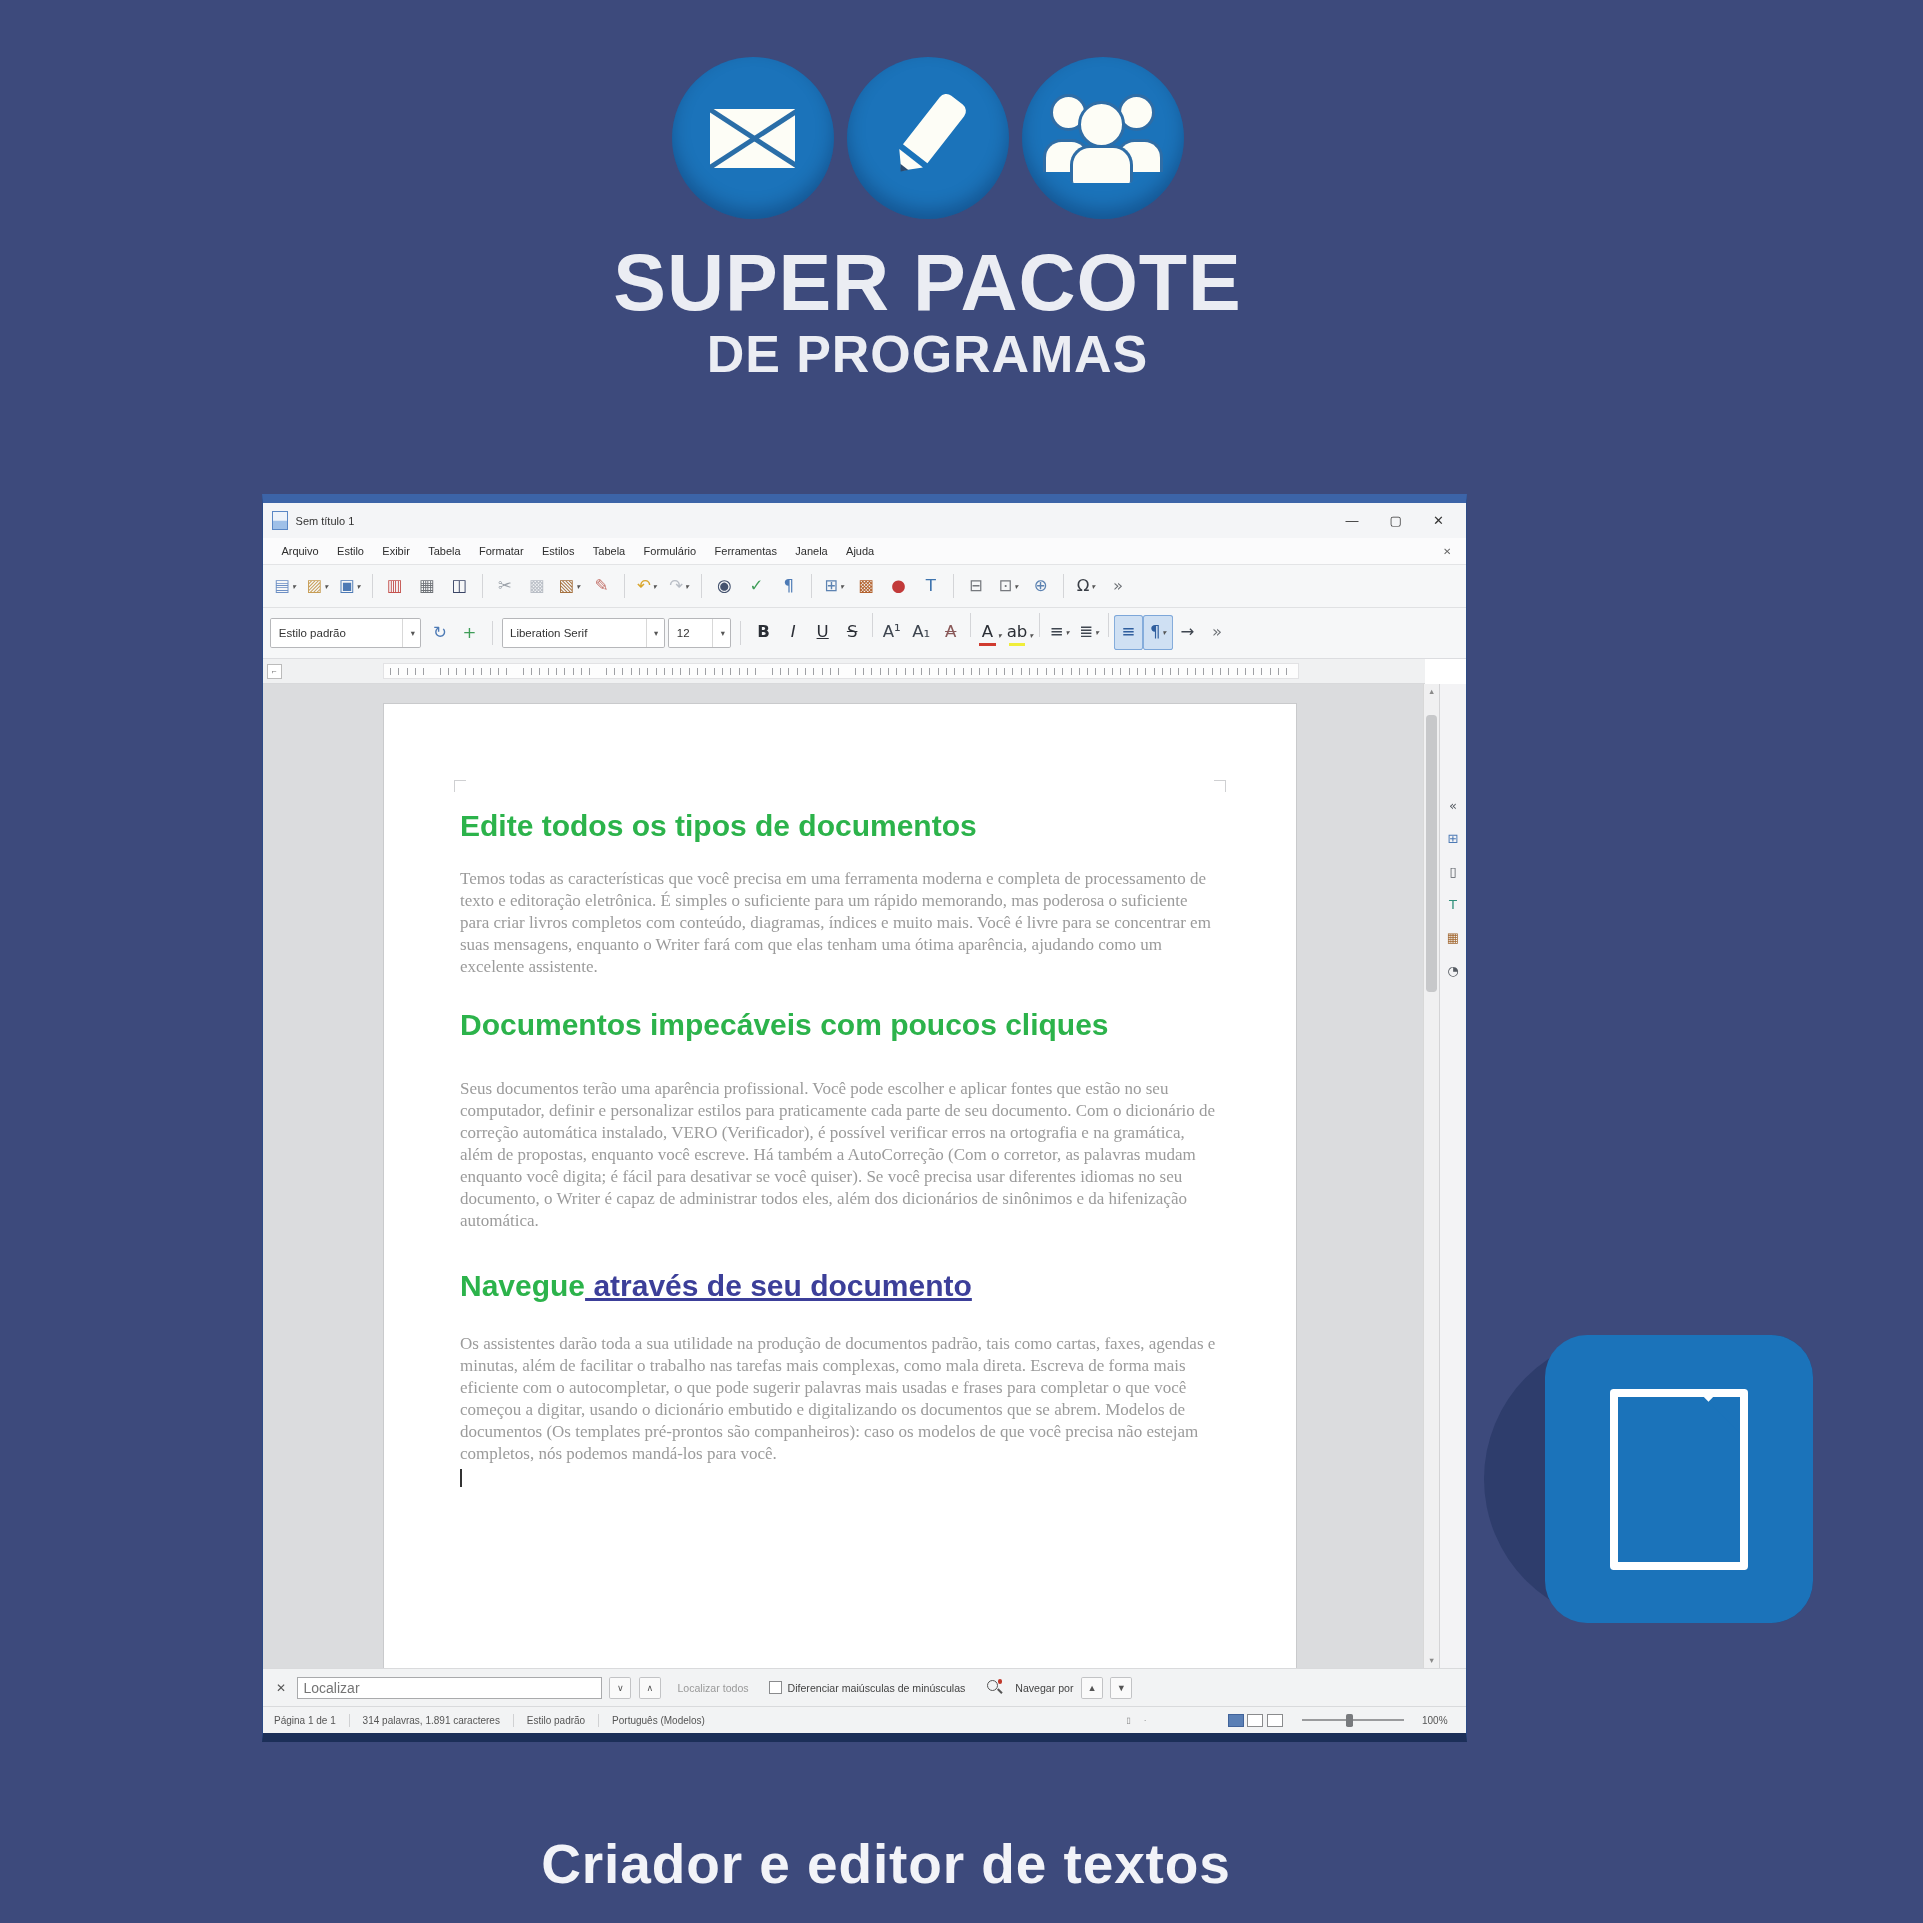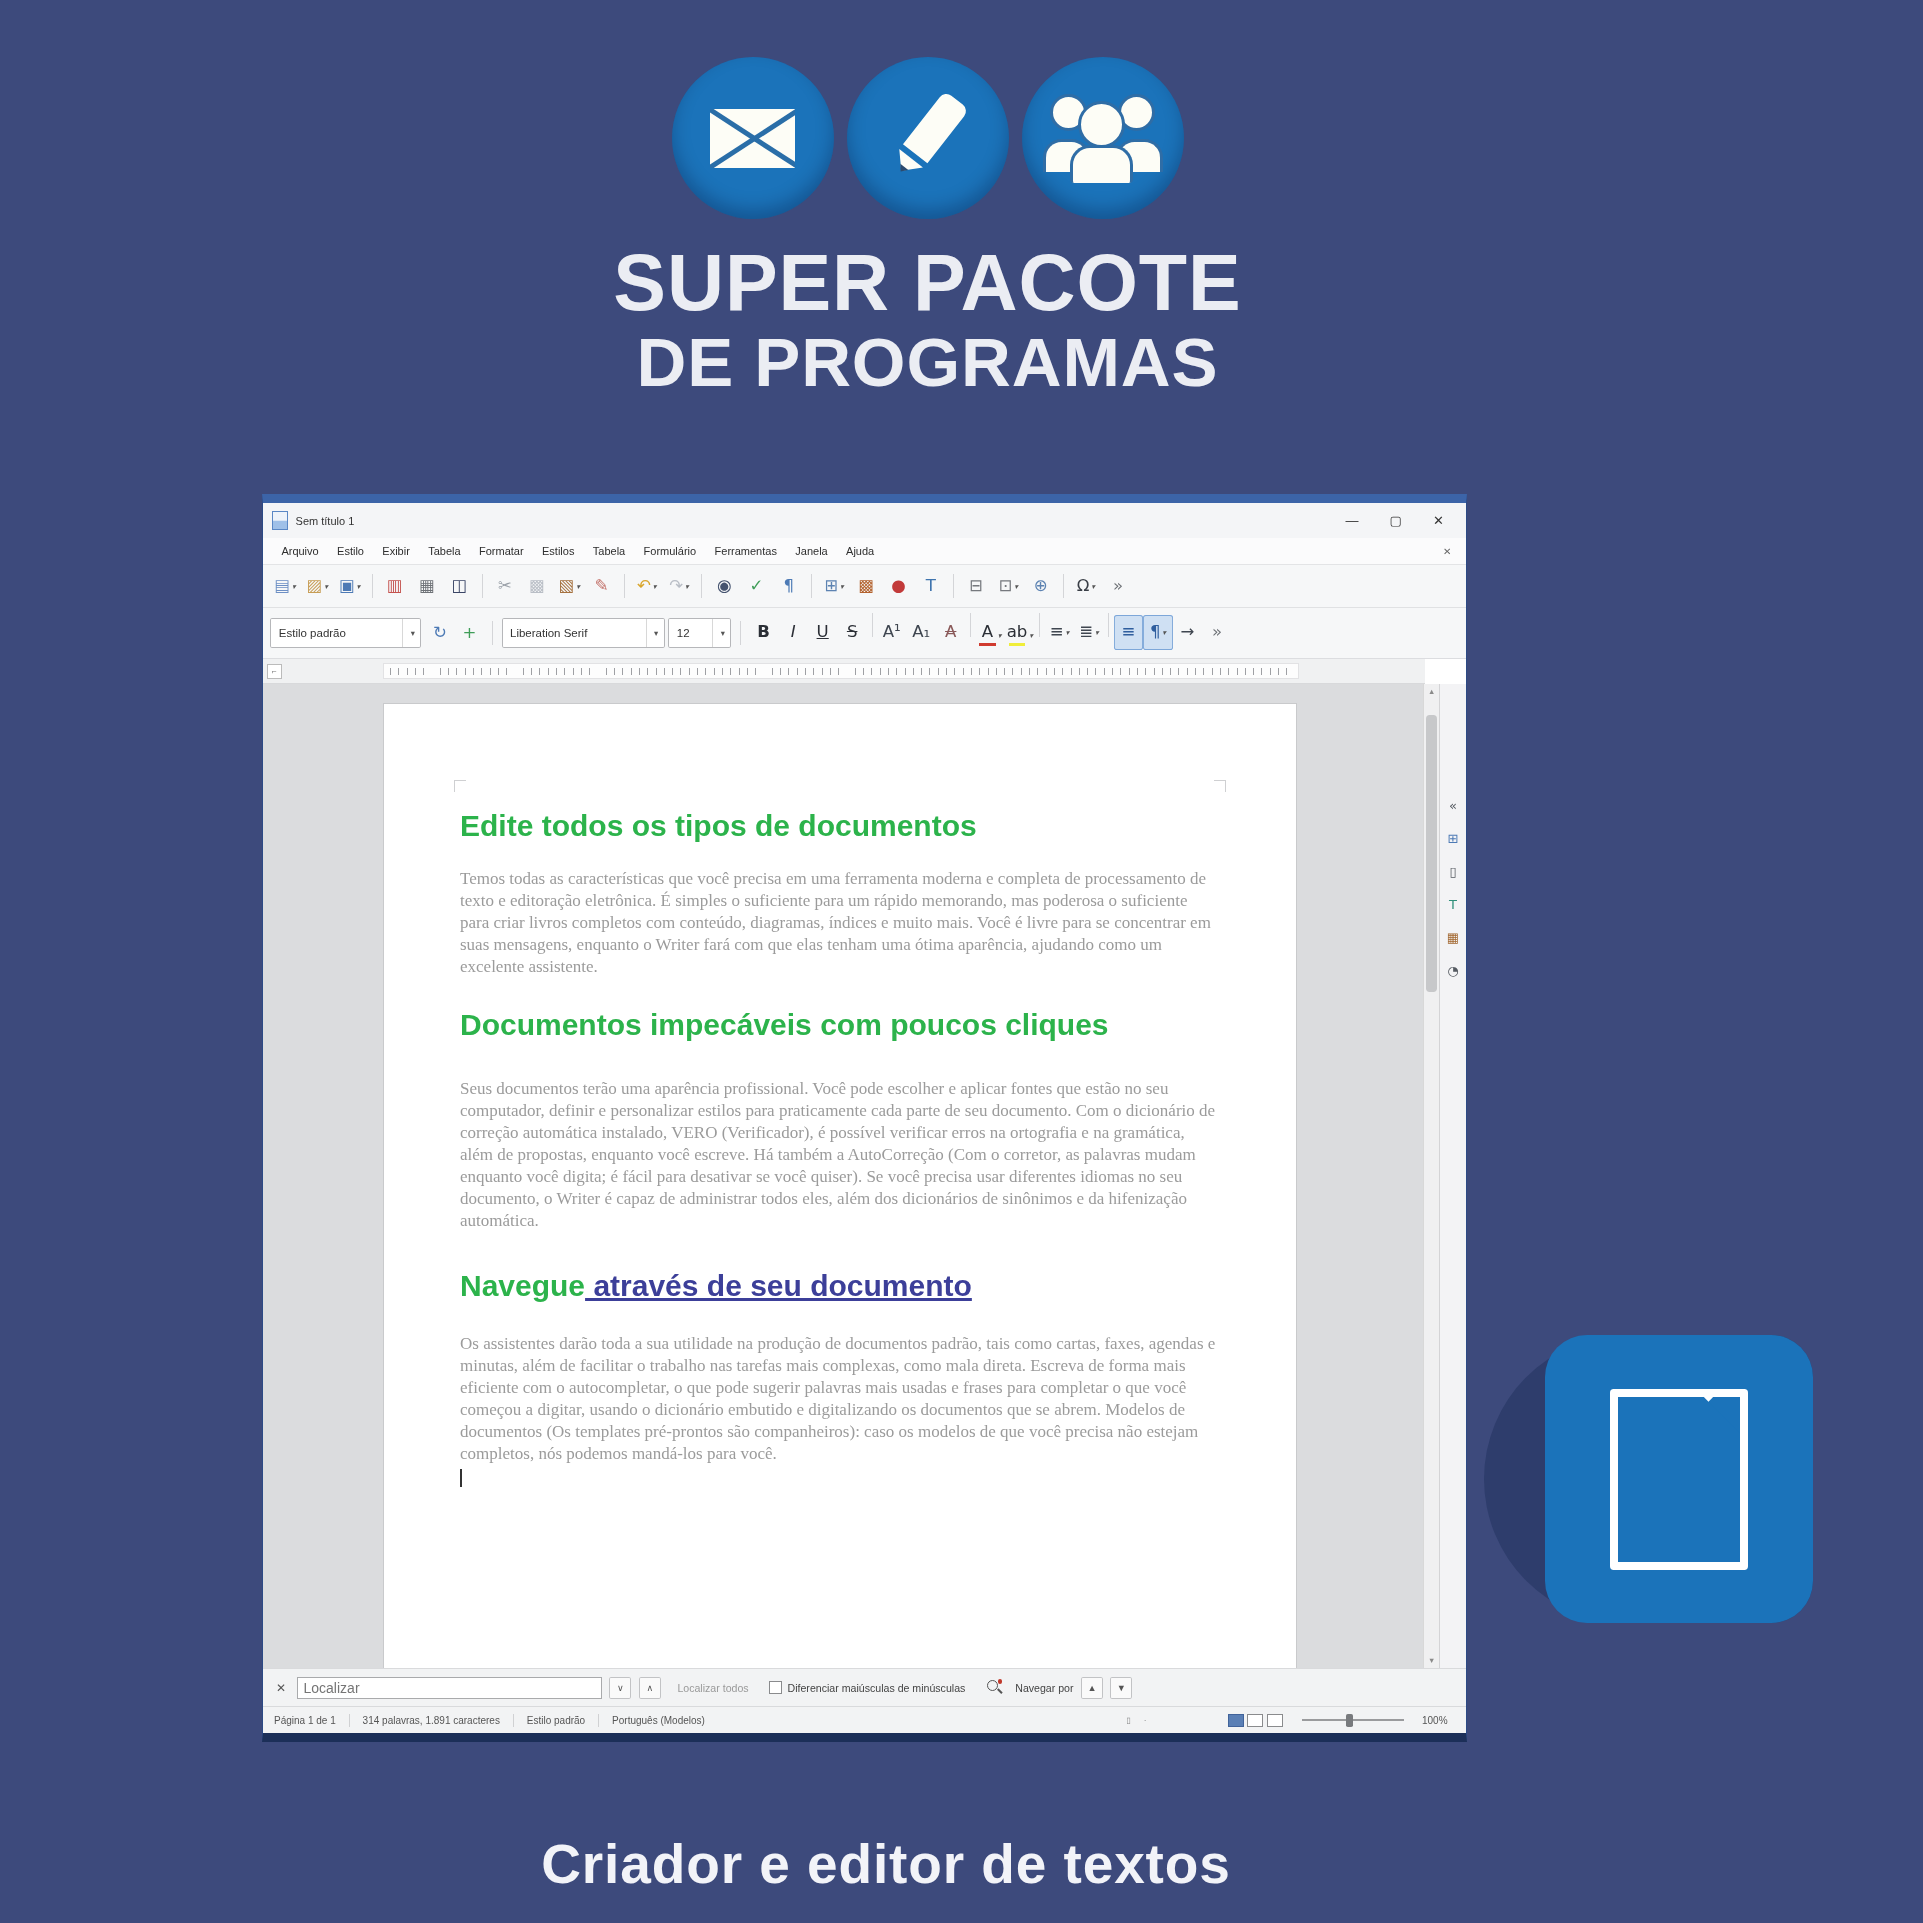--- a/index.html
+++ b/index.html
@@ -24,21 +24,21 @@
   .people{position:relative;width:109px;height:89px;}
   .people .hd{position:absolute;border-radius:50%;background:#fdfdf6;border:3.7px solid #2f6da6;}
   .people .bd{position:absolute;background:#fdfdf6;border:3.7px solid #2f6da6;border-bottom:none;}
   .hd.l{width:31px;height:31px;left:1.8px;top:0;}
   .hd.r{width:31px;height:31px;right:1.8px;top:0;}
   .hd.c{width:41px;height:41px;left:30px;top:7.4px;z-index:2;}
   .bd.l{width:41px;height:29.5px;left:-5.5px;bottom:11px;border-radius:18.5px 18.5px 0 0;}
   .bd.r{width:41px;height:29.5px;right:-5.5px;bottom:11px;border-radius:18.5px 18.5px 0 0;}
   .bd.c{width:57px;height:35px;left:22px;bottom:0;border-radius:20px 20px 3.7px 3.7px;z-index:2;}
   .t1{margin-top:24px;font-size:79px;font-weight:bold;color:#ebedf3;letter-spacing:0.9px;line-height:1.0;}
-  .t2{margin-top:5.5px;font-size:69px;font-weight:bold;color:#ebedf3;letter-spacing:0.9px;line-height:1.0;}
+  .t2{margin-top:5.5px;font-size:52px;font-weight:bold;color:#ebedf3;letter-spacing:0.9px;line-height:1.0;}
 
   
   .window{position:absolute;left:262px;top:494px;width:1205px;height:1248px;background:#fff;
           border:1.8px solid #2c4a85;border-top:9.2px solid #3c64a8;border-bottom:9.2px solid #1c2f58;
           display:flex;flex-direction:column;box-sizing:border-box;font-family:"Liberation Sans",sans-serif;}
   .titlebar{height:35px;background:#f4f5f7;display:flex;align-items:center;padding:0 9.2px;flex:0 0 auto;}
   .appico{width:14px;height:16.6px;background:#eef3fa;border:0.9px solid #5a87c5;margin-right:7.4px;
           box-shadow:inset 0 -8.3px 0 #9fc0e8;}
   .wtitle{font-size:11px;color:#333;}
   .wctrls{margin-left:auto;display:flex;gap:31px;font-size:13px;color:#333;padding-right:13px;}

